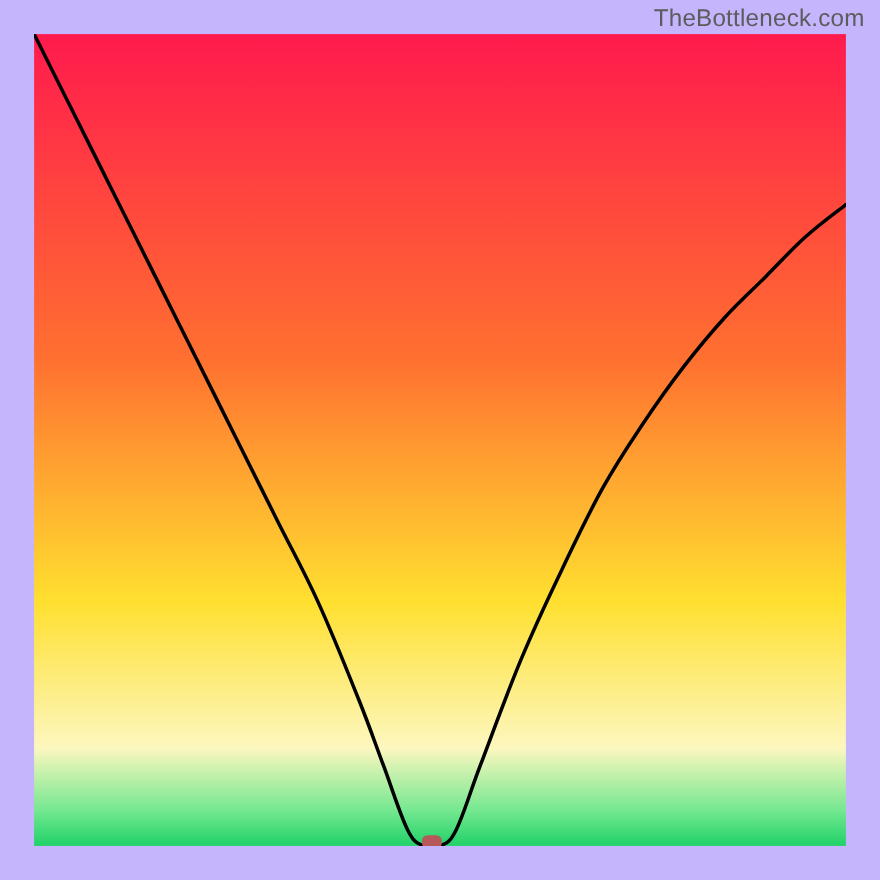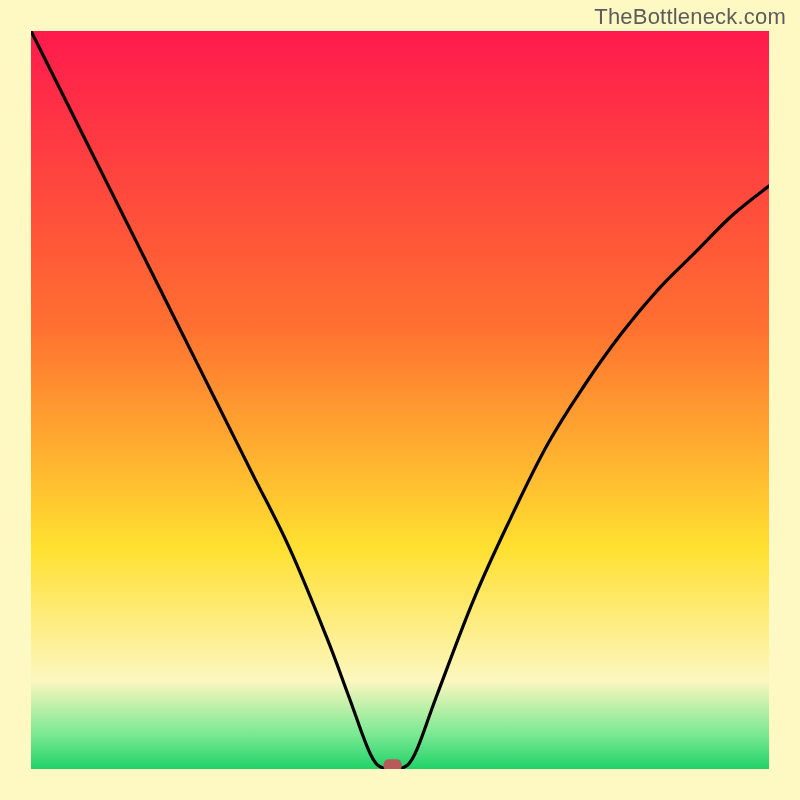--- a/index.html
+++ b/index.html
@@ -8,21 +8,21 @@
     width: 800px;
     height: 800px;
     background: #000000;
     overflow: hidden;
     font-family: Arial, Helvetica, sans-serif;
   }
   .frame {
     position: relative;
     width: 800px;
     height: 800px;
-    background: #fef9c3;
+    background: #c4b5fd;
   }
   .watermark {
     position: absolute;
     top: 4px;
     right: 14px;
     color: #5c5c5c;
     font-size: 22px;
     font-weight: 500;
     letter-spacing: 0.2px;
   }

